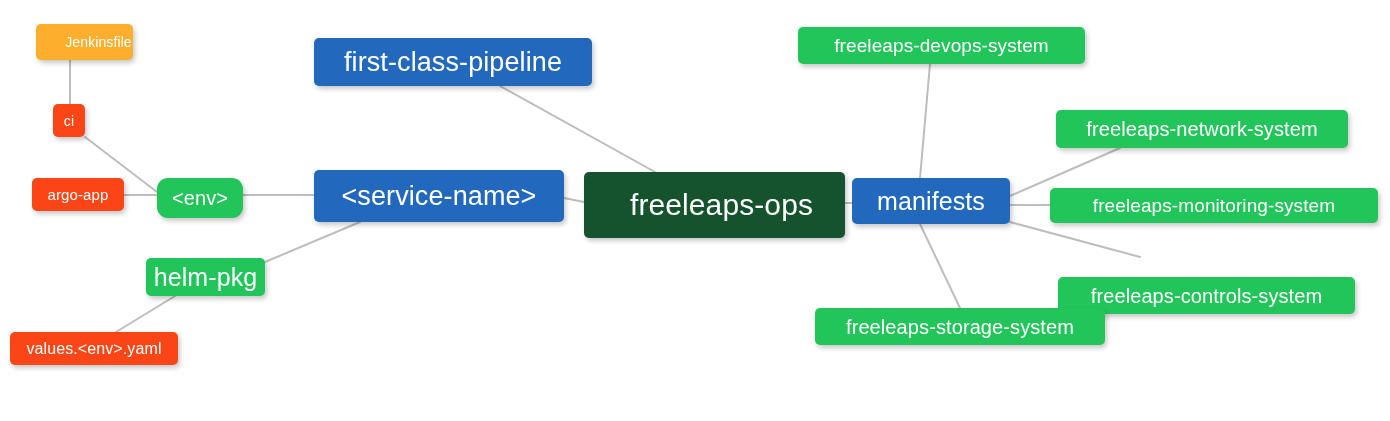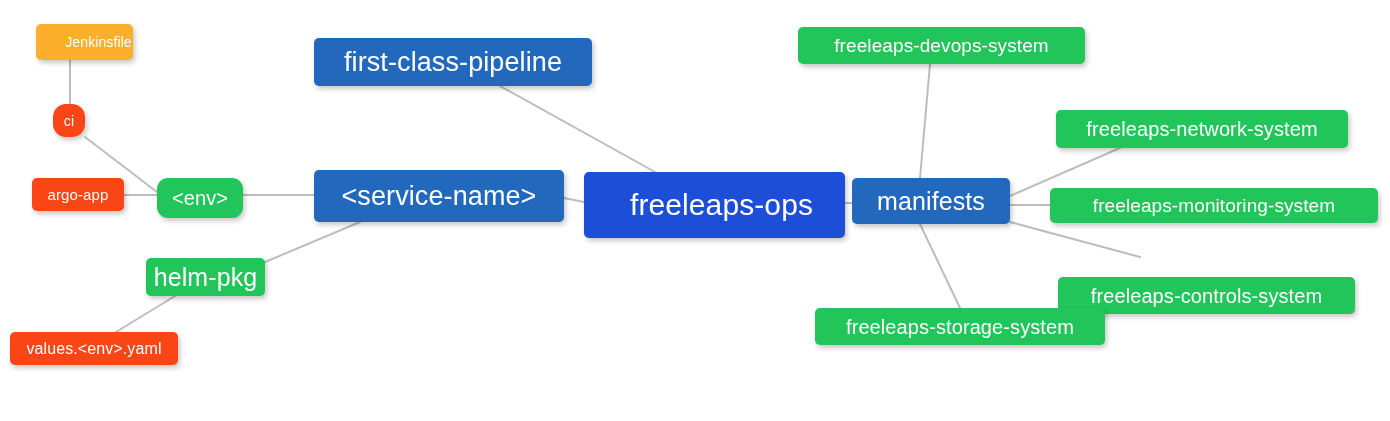--- a/index.html
+++ b/index.html
@@ -32,21 +32,21 @@
     justify-content: center;
     color: #ffffff;
     white-space: nowrap;
     border-radius: 5px;
     box-shadow: 2px 3px 5px rgba(0,0,0,0.22);
     letter-spacing: 0.1px;
     line-height: 1;
     z-index: 2;
     user-select: none;
   }
-  .n-root   { background: #1d4ed8; padding-left: 14px; }
+  .n-root   { background: #14532d; padding-left: 14px; }
   .n-blue   { background: #2269bd; }
   .n-green  { background: #22c55a; }
   .n-red    { background: #fa4616; }
   .n-amber  { background: #fcaf2c; }
 </style>
 </head>
 <body>
 
 <div id="canvas">
   <svg id="edges" viewBox="0 0 1390 421" width="1390" height="421" xmlns="http://www.w3.org/2000/svg">
@@ -60,21 +60,21 @@
       <line x1="500" y1="86" x2="655" y2="172" stroke="#bdbdbd" stroke-width="2" stroke-linecap="round"></line>
       <line x1="845" y1="203" x2="852" y2="203" stroke="#bdbdbd" stroke-width="2" stroke-linecap="round"></line>
       <line x1="920" y1="178" x2="930" y2="64" stroke="#bdbdbd" stroke-width="2" stroke-linecap="round"></line>
       <line x1="1010" y1="196" x2="1120" y2="148" stroke="#bdbdbd" stroke-width="2" stroke-linecap="round"></line>
       <line x1="1010" y1="205" x2="1050" y2="205" stroke="#bdbdbd" stroke-width="2" stroke-linecap="round"></line>
       <line x1="1010" y1="222" x2="1140" y2="257" stroke="#bdbdbd" stroke-width="2" stroke-linecap="round"></line>
       <line x1="920" y1="224" x2="960" y2="308" stroke="#bdbdbd" stroke-width="2" stroke-linecap="round"></line>
     </svg>
   <div id="node-layer">
       <div class="node n-amber" style="left: 36px; top: 24px; width: 97px; height: 36px; font-size: 14px; padding-left: 28px;">Jenkinsfile</div>
-      <div class="node n-red" style="left: 53px; top: 104px; width: 32px; height: 33px; font-size: 14px; border-radius: 13px;">ci</div>
+      <div class="node n-red" style="left: 53px; top: 104px; width: 32px; height: 33px; font-size: 14px;">ci</div>
       <div class="node n-red" style="left: 32px; top: 178px; width: 92px; height: 33px; font-size: 15px;">argo-app</div>
       <div class="node n-green" style="left: 157px; top: 178px; width: 86px; height: 40px; font-size: 20px; border-radius: 11px;">&lt;env&gt;</div>
       <div class="node n-green" style="left: 146px; top: 258px; width: 119px; height: 38px; font-size: 25px; text-align: center;">helm-pkg</div>
       <div class="node n-red" style="left: 10px; top: 332px; width: 168px; height: 33px; font-size: 16px;">values.&lt;env&gt;.yaml</div>
       <div class="node n-blue" style="left: 314px; top: 38px; width: 278px; height: 48px; font-size: 27px;">first-class-pipeline</div>
       <div class="node n-blue" style="left: 314px; top: 170px; width: 250px; height: 52px; font-size: 27px;">&lt;service-name&gt;</div>
       <div class="node n-root" style="left: 584px; top: 172px; width: 261px; height: 66px; font-size: 30px;">freeleaps-ops</div>
       <div class="node n-blue" style="left: 852px; top: 178px; width: 158px; height: 46px; font-size: 25px;">manifests</div>
       <div class="node n-green" style="left: 798px; top: 27px; width: 287px; height: 37px; font-size: 19px;">freeleaps-devops-system</div>
       <div class="node n-green" style="left: 1056px; top: 110px; width: 292px; height: 38px; font-size: 20px;">freeleaps-network-system</div>

